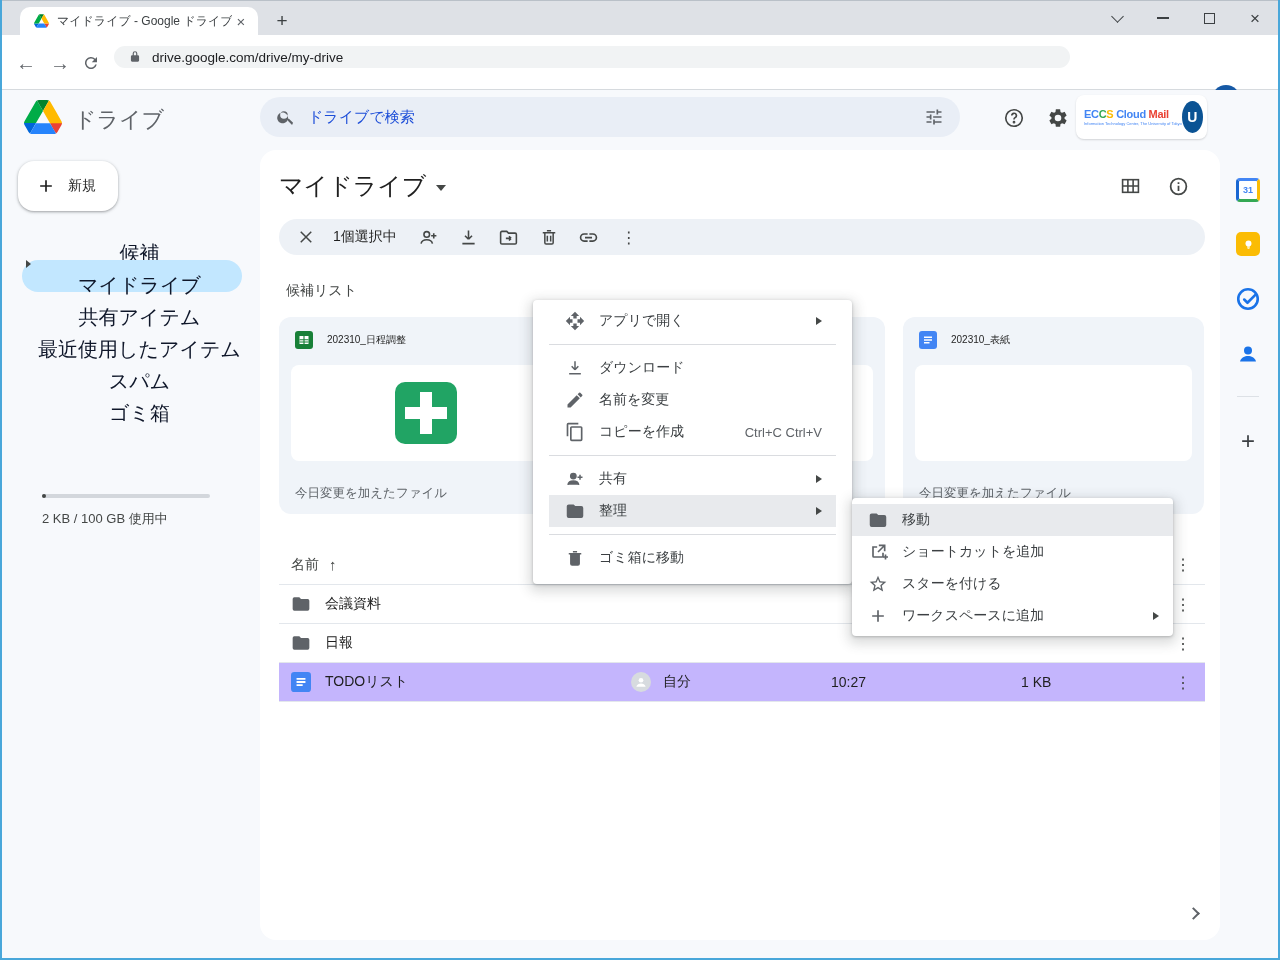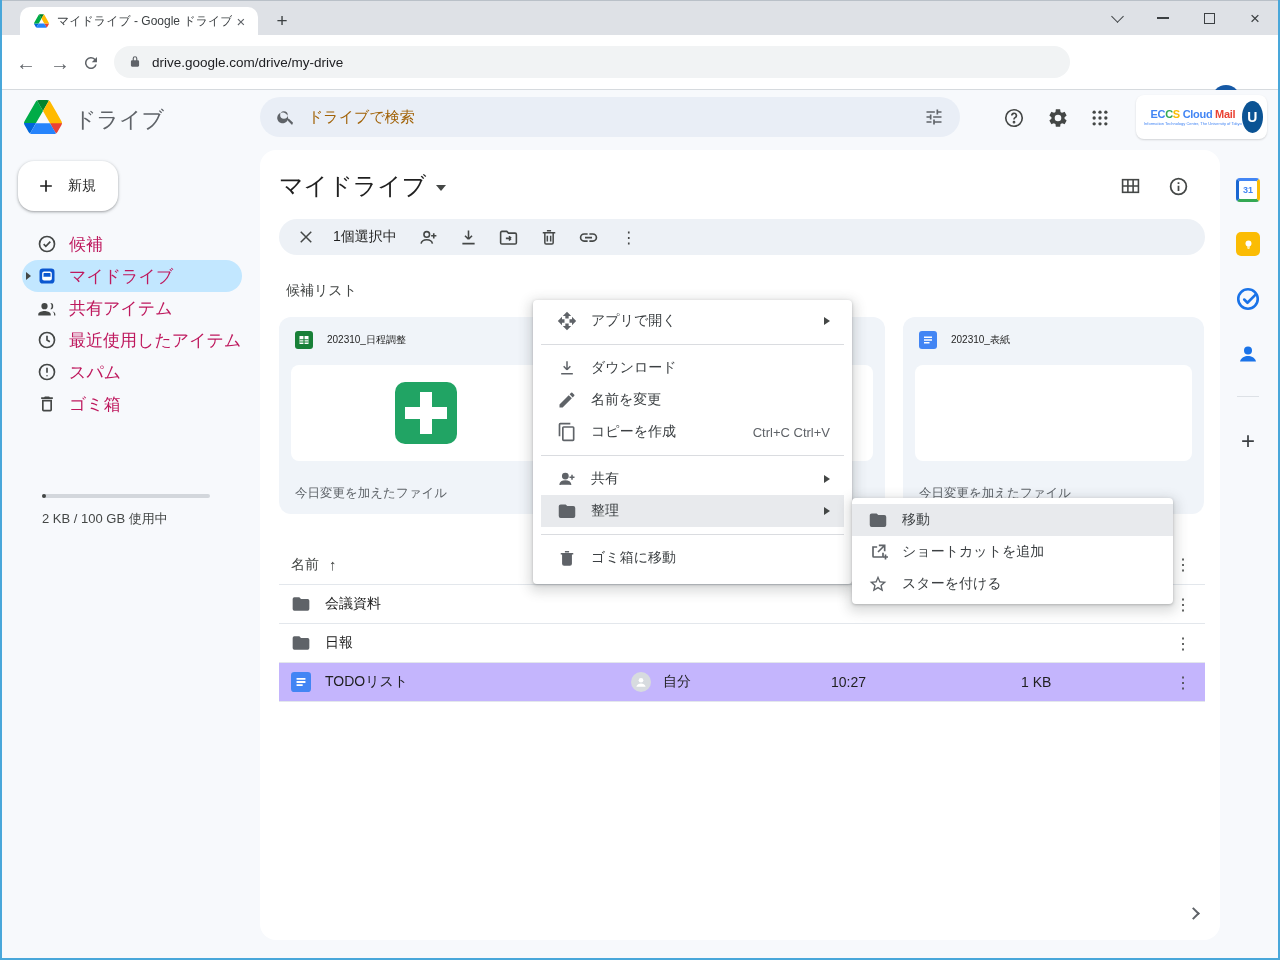--- a/index.html
+++ b/index.html
@@ -20,43 +20,43 @@
   .tab-close { font-size:15px; color:#5f6368; width:18px; height:18px; border-radius:50%; }
   .newtab { position:absolute; left:258px; top:8px; width:24px; height:24px; font-size:19px; color:#3c4043; }
   .winbtn { position:absolute; top:6px; width:22px; height:22px; }
   .chev { width:9px; height:9px; border-right:1.8px solid #3c4043; border-bottom:1.8px solid #3c4043; transform:rotate(45deg); margin-top:-4px; }
   .minline { width:12px; height:2px; background:#3c4043; }
   .maxbox { width:11px; height:11px; border:1.6px solid #3c4043; }
   .xmark { font-size:17px; color:#3c4043; line-height:1; }
 
   .navbar { position:absolute; left:2px; top:35px; right:2px; height:55px; background:#fff; border-bottom:1px solid #d6dade; }
   .navarrow { font-size:20px; color:#5f6368; }
-  .urlpill { position:absolute; left:112px; top:11px; width:956px; height:32px; background:#f1f3f4; border-radius:17px;
+  .urlpill { position:absolute; left:112px; top:11px; width:956px; height:22px; background:#f1f3f4; border-radius:17px;
              display:flex; align-items:center; padding:0 14px; gap:10px; }
   .urltext { font-size:13.5px; color:#202124; }
   .avatar { border-radius:50%; background:#10559c; color:#fff; display:flex; align-items:center; justify-content:center; font-weight:bold; }
 
   
   .app { position:absolute; left:2px; top:90px; right:2px; bottom:2px; background:#f7f9fc; }
   .drive-name { font-size:22px; color:#5f6368; }
   .searchbar { position:absolute; left:258px; top:7px; width:700px; height:40px; background:#e9eef6; border-radius:20px;
                display:flex; align-items:center; padding:0 16px; gap:12px; }
-  .search-ph { font-size:15px; color:#a16207; flex:1; }
-  .eccs { position:absolute; left:1134px; top:5px; width:131px; height:44px; background:#fff; border-radius:8px;
-          box-shadow:0 1px 2px rgba(0,0,0,.15); display:flex; align-items:center; padding:0 4px 0 8px;text-align:center; }
+  .search-ph { font-size:15px; color:#1d4ed8; flex:1; }
+  .eccs { position:absolute; left:1074px; top:5px; width:131px; height:44px; background:#fff; border-radius:8px;
+          box-shadow:0 1px 2px rgba(0,0,0,.15); display:flex; align-items:center; padding:0 4px 0 8px; }
   .eccs-line { font-size:11px; font-weight:bold; letter-spacing:-.3px; line-height:1.1; }
   .eccs-sub { font-size:4px; color:#4285f4; white-space:nowrap; }
 
   
   .newbtn { position:absolute; left:16px; top:71px; width:100px; height:50px; background:#fff; border-radius:16px;
             box-shadow:0 1px 2px rgba(60,64,67,.3),0 1px 3px 1px rgba(60,64,67,.15);
             display:flex; align-items:center; gap:12px; padding:0 18px; font-size:14px; }
   .snav { position:absolute; left:0; top:138px; width:256px; }
   .snav-item { position:relative; height:32px; display:flex; align-items:center; margin:0 16px 0 20px;
-               border-radius:16px; padding-left:15px; gap:12px; font-size:17px; color:#be185d; }
+               border-radius:16px; padding-left:15px; gap:12px; font-size:20px; color:#0f172a;flex-direction:column; }
   .snav-item.sel { background:#c2e7ff; }
   .snav-arrow { position:absolute; left:4px; width:0; height:0; border-left:5px solid #444746;
                 border-top:4px solid transparent; border-bottom:4px solid transparent; }
   .storagebar { position:absolute; left:40px; top:404px; width:168px; height:4px; border-radius:2px; background:#d3d7dc; }
   .storagebar::before { content:""; position:absolute; left:0; top:0; width:4px; height:4px; border-radius:2px; background:#444746; }
   .storagetext { position:absolute; left:40px; top:420px; font-size:13px; color:#444746; }
 
   
   .panel { position:absolute; left:258px; top:60px; width:960px; height:790px; background:#fff; border-radius:16px; }
   .ptitle { position:absolute; left:19px; top:20px; font-size:24px; color:#1f1f1f; display:flex; align-items:center; gap:10px; }
@@ -474,21 +474,21 @@
       <div>
         <svg width="24" height="24" viewBox="0 0 24 24" fill="#1a73e8">
             <circle cx="12" cy="8.5" r="4"></circle>
             <path d="M4 19.5c1-4 4.8-5.5 8-5.5s7 1.5 8 5.5z"></path>
           </svg>
       </div>
       <div class="raildiv"></div>
       <div class="railplus">+</div>
     </div>
 
-    <div class="menu" style="left:531px;top:210px;width:319px;padding:5px 8px 10px">
+    <div class="menu" style="left:531px;top:210px;width:319px;padding:5px 16px 10px">
       <div class="mi">
         <svg width="20" height="20" viewBox="0 0 24 24">
             <path d="M10 9h4V6h3l-5-5-5 5h3v3zm-1 1H6V7l-5 5 5 5v-3h3v-4zm14 2-5-5v3h-3v4h3v3l5-5zm-9 3h-4v3H7l5 5 5-5h-3v-3z"></path>
           </svg>
         <span class="lbl">アプリで開く</span>
           <span class="marrow"></span>
       </div>
       <div class="mdiv"></div>
       <div class="mi">
         <svg width="20" height="20" viewBox="0 0 24 24" fill="none" stroke="#5f6368" stroke-width="1.8">
@@ -549,16 +549,23 @@
             <path d="M20 15h2v2h2v2h-2v2h-2v-2h-2v-2h2v-2z"></path>
           </svg>
         <span class="lbl">ショートカットを追加</span>
       </div>
       <div class="mi">
         <svg width="20" height="20" viewBox="0 0 24 24" fill="#5f6368">
             <path d="M22 9.24l-7.19-.62L12 2 9.19 8.63 2 9.24l5.46 4.73L5.82 21 12 17.27 18.18 21l-1.63-7.03L22 9.24zM12 15.4l-3.76 2.27 1-4.28-3.32-2.88 4.38-.38L12 6.1l1.71 4.04 4.38.38-3.32 2.88 1 4.28L12 15.4z"></path>
           </svg>
         <span class="lbl">スターを付ける</span>
       </div>
+      <div class="mi">
+        <svg width="20" height="20" viewBox="0 0 24 24" fill="#5f6368">
+            <path d="M11 5h2v6h6v2h-6v6h-2v-6H5v-2h6z"></path>
+          </svg>
+        <span class="lbl">ワークスペースに追加</span>
+          <span class="marrow"></span>
+      </div>
     </div>
 
   </div>
 </div>
 
 </body></html>

